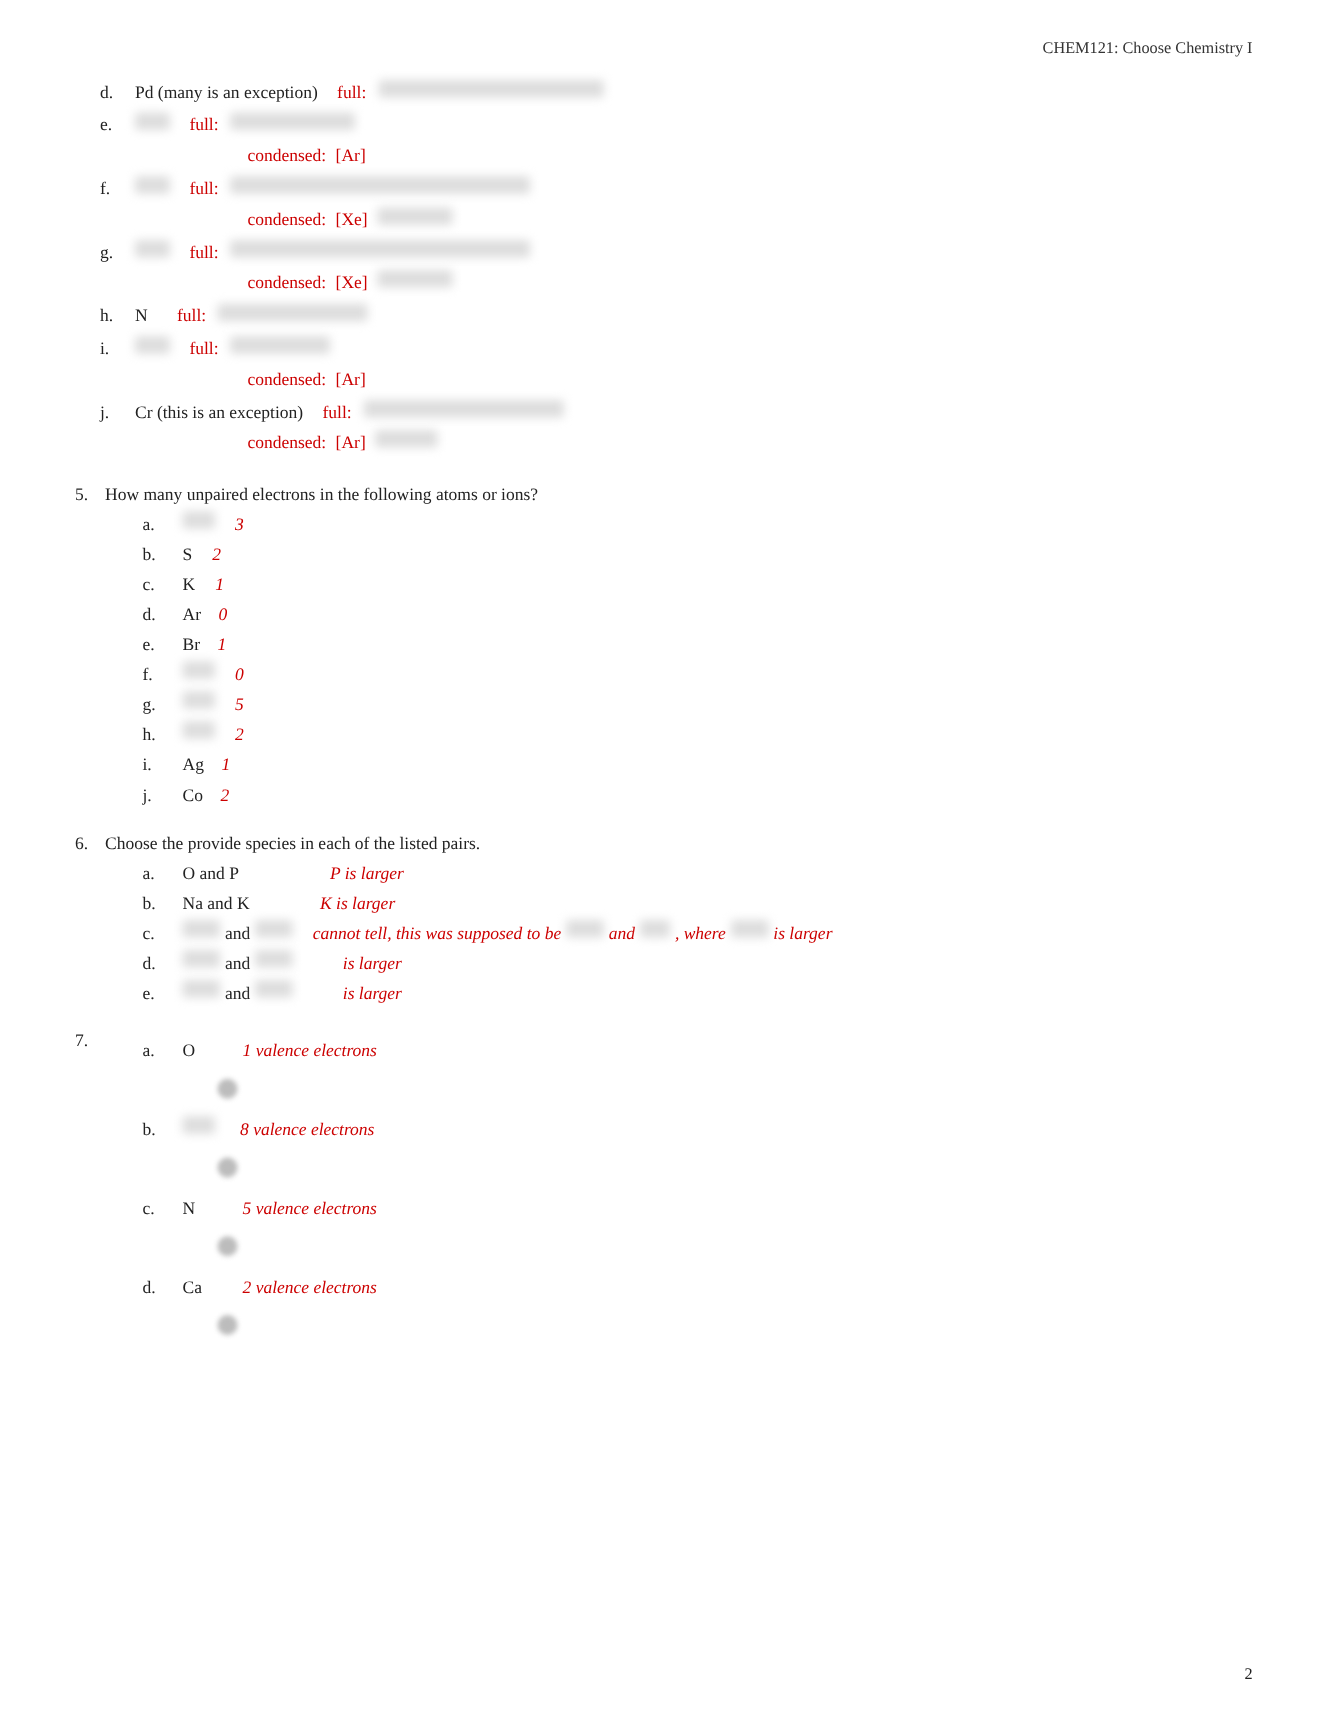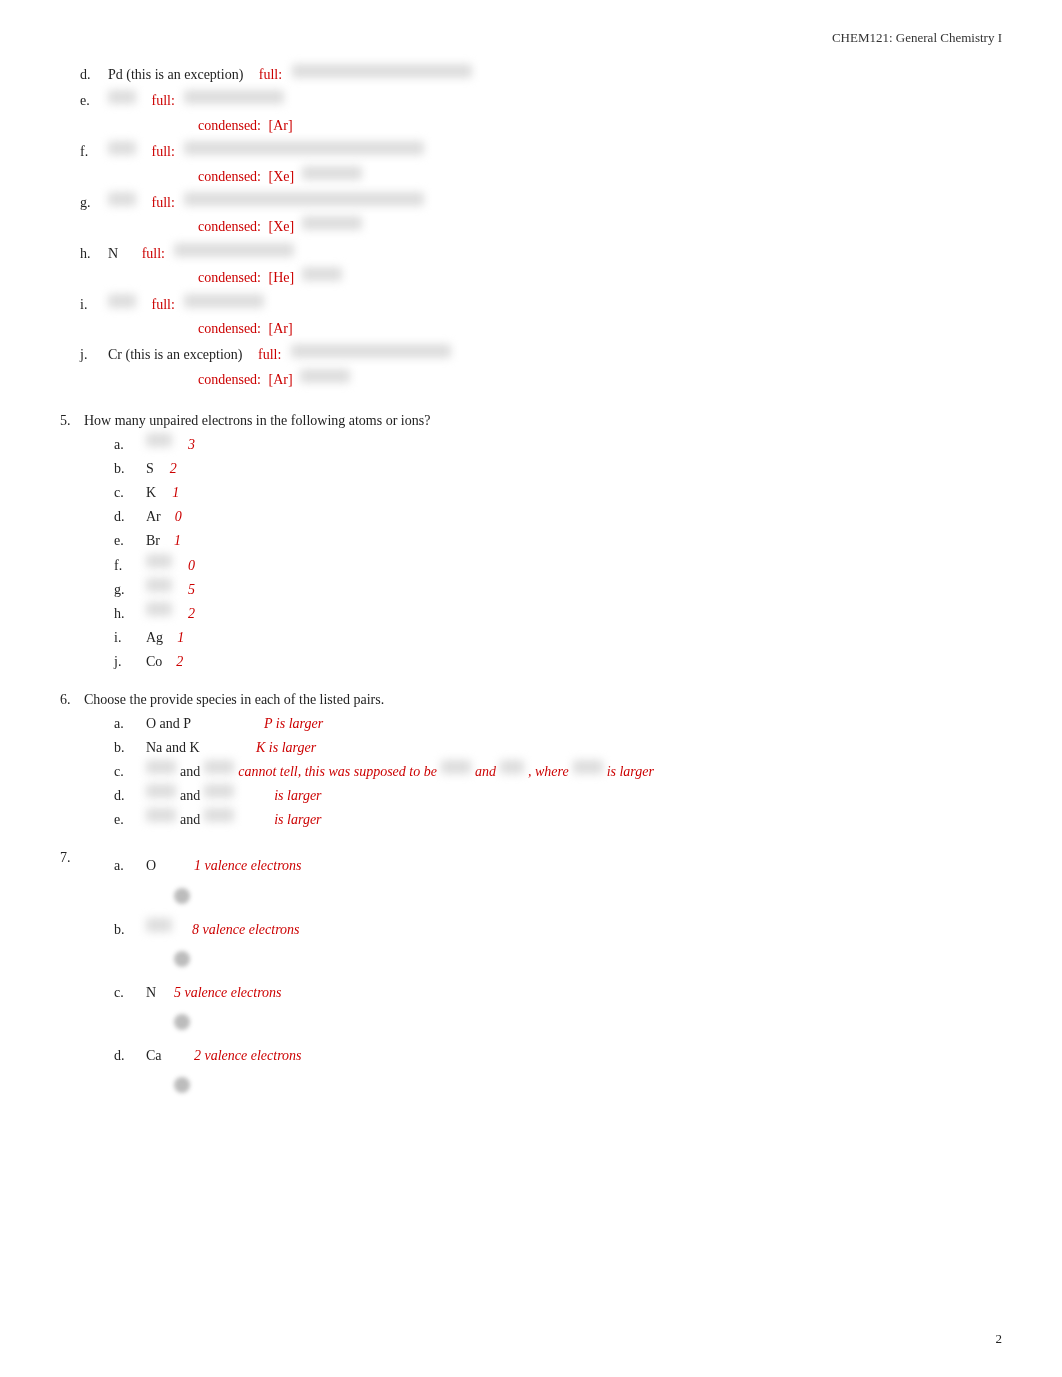--- a/index.html
+++ b/index.html
@@ -87,30 +87,30 @@
     }
     .italic-ans {
       font-style: italic;
       color: #cc0000;
     }
   </style>
 </head>
 <body>
 
 <div class="page-header">
-  <span>CHEM121: General Chemistry I</span>
+  <span>CHEM121: Choose Chemistry I</span>
 </div>
 
 <div class="section">
   <div class="section-list">
 
     <div class="item-row">
       <span class="item-label">d.</span>
       <div class="item-content">
-        <span>Pd (this is an exception)</span>
+        <span>Pd (many is an exception)</span>
         <span style="margin-left:12px;" class="answer-normal">full:</span>
         <span class="blurred" style="margin-left:6px; min-width:180px; height:14px;">&nbsp;&nbsp;&nbsp;&nbsp;&nbsp;&nbsp;&nbsp;&nbsp;&nbsp;&nbsp;&nbsp;&nbsp;&nbsp;&nbsp;&nbsp;&nbsp;&nbsp;&nbsp;&nbsp;&nbsp;&nbsp;&nbsp;&nbsp;&nbsp;&nbsp;</span>
       </div>
     </div>
 
     <div class="item-row" style="margin-top:4px;">
       <span class="item-label">e.</span>
       <div class="item-content">
         <span class="blurred" style="min-width:28px; height:14px;">&nbsp;&nbsp;&nbsp;</span>
         <span style="margin-left:12px;" class="answer-normal">full:</span>
@@ -149,25 +149,20 @@
         </div>
       </div>
     </div>
 
     <div class="item-row" style="margin-top:4px;">
       <span class="item-label">h.</span>
       <div class="item-content">
         <span>N</span>
         <span style="margin-left:20px;" class="answer-normal">full:</span>
         <span class="blurred" style="margin-left:6px; min-width:120px; height:14px;">&nbsp;&nbsp;&nbsp;&nbsp;&nbsp;&nbsp;&nbsp;&nbsp;&nbsp;&nbsp;&nbsp;&nbsp;&nbsp;&nbsp;&nbsp;</span>
-        <div style="margin-left:90px; margin-top:2px;">
-          <span class="answer-normal">condensed:</span>
-          <span class="ec-bracket" style="margin-left:4px;">[He]</span>
-          <span class="blurred" style="margin-left:4px; min-width:40px; height:14px;">&nbsp;&nbsp;&nbsp;&nbsp;&nbsp;&nbsp;</span>
-        </div>
       </div>
     </div>
 
     <div class="item-row" style="margin-top:4px;">
       <span class="item-label">i.</span>
       <div class="item-content">
         <span class="blurred" style="min-width:28px; height:14px;">&nbsp;&nbsp;&nbsp;</span>
         <span style="margin-left:12px;" class="answer-normal">full:</span>
         <span class="blurred" style="margin-left:6px; min-width:80px; height:14px;">&nbsp;&nbsp;&nbsp;&nbsp;&nbsp;&nbsp;&nbsp;&nbsp;&nbsp;&nbsp;</span>
         <div style="margin-left:90px; margin-top:2px;">
@@ -282,21 +277,21 @@
           <span class="sub-label">b.</span>
           <span style="min-width:90px;">Na and K</span>
           <span style="margin-left:20px;" class="italic-ans">K is larger</span>
         </div>
 
         <div class="sub-item" style="flex-wrap:wrap;">
           <span class="sub-label">c.</span>
           <span class="blurred" style="min-width:30px; height:14px;">&nbsp;&nbsp;&nbsp;&nbsp;</span>
           <span style="margin:0 4px;">and</span>
           <span class="blurred" style="min-width:30px; height:14px;">&nbsp;&nbsp;&nbsp;&nbsp;</span>
-          <span style="margin-left:4px;font-style:italic;" class="italic-ans">cannot tell, this was supposed to be</span>
+          <span style="margin-left:16px;font-style:italic;" class="italic-ans">cannot tell, this was supposed to be</span>
           <span class="blurred" style="margin-left:4px; min-width:30px; height:14px;">&nbsp;&nbsp;&nbsp;&nbsp;</span>
           <span style="margin-left:4px;" class="italic-ans">and</span>
           <span class="blurred" style="margin-left:4px; min-width:24px; height:14px;">&nbsp;&nbsp;&nbsp;</span>
           <span style="margin-left:4px;" class="italic-ans">, where</span>
           <span class="blurred" style="margin-left:4px; min-width:30px; height:14px;">&nbsp;&nbsp;&nbsp;&nbsp;</span>
           <span style="margin-left:4px;" class="italic-ans">is larger</span>
         </div>
 
         <div class="sub-item">
           <span class="sub-label">d.</span>
@@ -343,21 +338,21 @@
           </div>
           <div style="margin-left:60px; margin-top:10px; margin-bottom:14px;">
             <div style="width:16px; height:16px; background:#999; border-radius:50%; filter:blur(2px); opacity:0.65;"></div>
           </div>
         </div>
 
         <div style="margin-bottom:4px;">
           <div class="sub-item">
             <span class="sub-label">c.</span>
             <span style="min-width:28px;">N</span>
-            <span style="" class="italic-ans">5 valence electrons</span>
+            <span style="margin-left:20px;" class="italic-ans">5 valence electrons</span>
           </div>
           <div style="margin-left:60px; margin-top:10px; margin-bottom:14px;">
             <div style="width:16px; height:16px; background:#999; border-radius:50%; filter:blur(2px); opacity:0.65;"></div>
           </div>
         </div>
 
         <div style="margin-bottom:4px;">
           <div class="sub-item">
             <span class="sub-label">d.</span>
             <span style="min-width:28px;">Ca</span>

